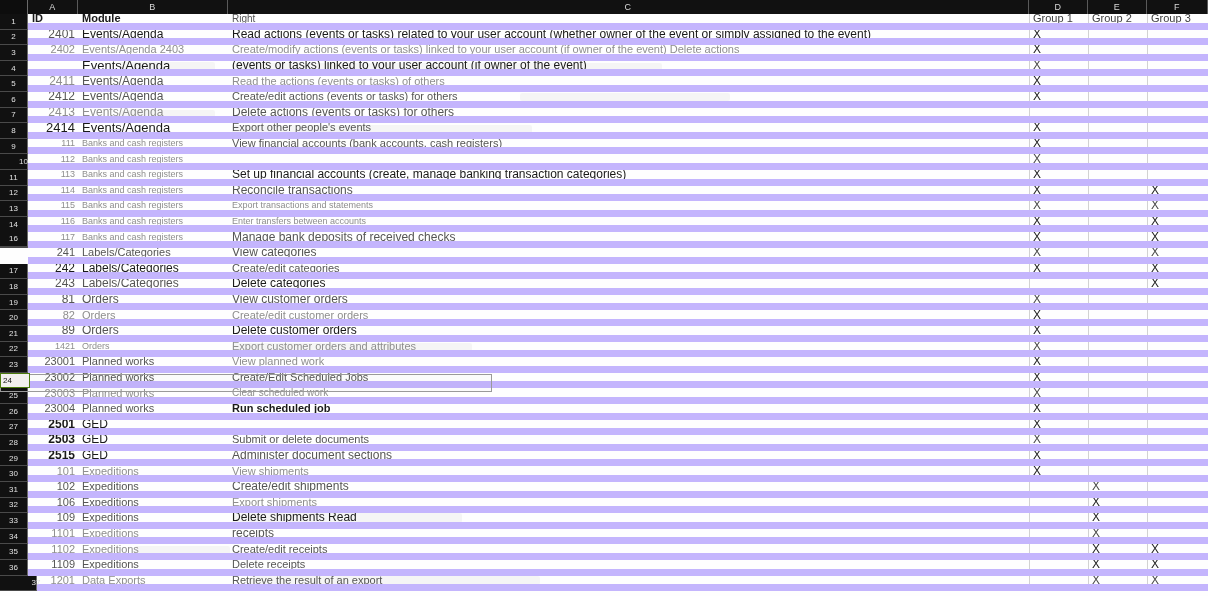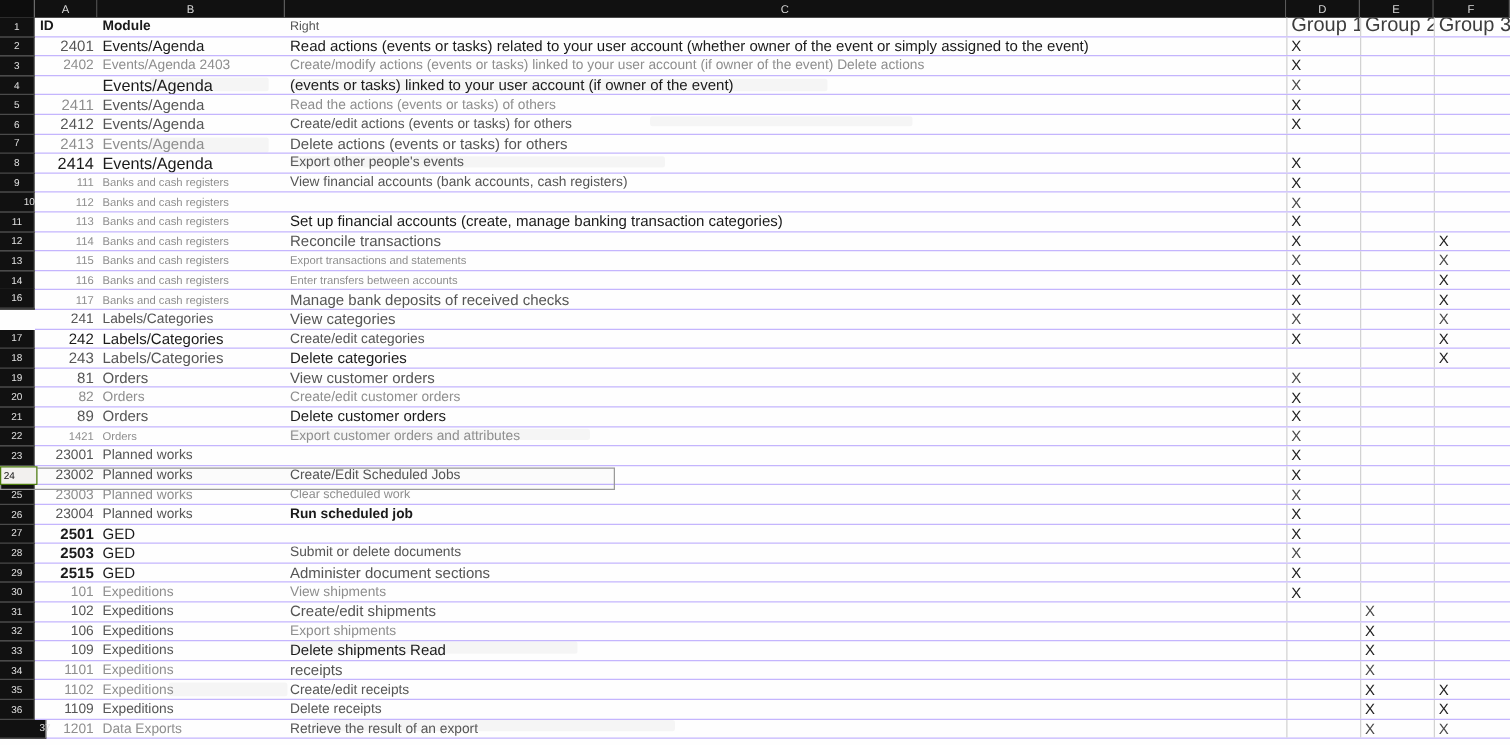--- a/index.html
+++ b/index.html
@@ -36,40 +36,40 @@
   .rowhead.sel{
     background:#f2f0ee;color:#111;
     border:1px solid #4d7c0f;
     left:0;width:30px;z-index:6;
     justify-content:flex-start;padding-left:2px;
   }
 
   
   .row{
     position:absolute;left:28px;width:1180px;
-    border-bottom:1px solid #c4b5fd;
+    border-bottom:7px solid #c4b5fd;
     box-sizing:border-box;
   }
   .cell{
     position:absolute;top:0;bottom:0;
     display:flex;align-items:center;
     box-sizing:border-box;
     overflow:hidden;white-space:nowrap;
   }
   .c-id   {left:0;   width:50px; justify-content:flex-end;padding-right:3px;}
   .c-mod  {left:50px;width:150px;justify-content:flex-start;padding-left:4px;}
   .c-right{left:200px;width:801px;justify-content:flex-start;padding-left:4px;}
   .c-g1   {left:1001px;width:59px;justify-content:flex-start;padding-left:3px;border-left:1px solid #d2d2d2;}
   .c-g2   {left:1060px;width:59px;justify-content:flex-start;padding-left:3px;border-left:1px solid #d2d2d2;}
   .c-g3   {left:1119px;width:61px;justify-content:flex-start;padding-left:3px;border-left:1px solid #d2d2d2;}
 
   .hdr .cell{font-size:11px;color:#1b1b1b;}
   .hdr .c-id{justify-content:flex-start;padding-left:4px;}
   .hdr .c-right{color:#4a4a4a;font-size:10px;}
-  .hdr .c-g1,.hdr .c-g2,.hdr .c-g3{font-size:16px;color:#3d3d3d;}
+  .hdr .c-g1,.hdr .c-g2,.hdr .c-g3{font-size:11px;color:#3d3d3d;}
 
   
   .t{display:block;}
   .w-dark  {color:#1a1a1a;}
   .w-mid   {color:#555;}
   .w-light {color:#8e8e8e;}
   .s-11{font-size:11px;} .s-12{font-size:12px;} .s-13{font-size:13px;}
   .s-10{font-size:10px;} .s-9{font-size:9px;}
   .bold{font-weight:bold;}
   .blur1{filter:blur(.22px);}
@@ -550,20 +550,23 @@
         <div class="cell c-g3">
           <span class="xmark soft"></span>
         </div>
       </div>
       <div class="row" style="top: 357.2px; height: 15.6px;">
         <div class="cell c-id">
           <span class="t w-mid s-11">23001</span>
         </div>
         <div class="cell c-mod">
           <span class="t w-mid s-11">Planned works</span>
+        </div>
+        <div class="cell c-right">
+          <span class="t w-light s-11 blur1">View planned work</span>
         </div>
         <div class="cell c-g1">
           <span class="xmark">X</span>
         </div>
         <div class="cell c-g2">
           <span class="xmark"></span>
         </div>
         <div class="cell c-g3">
           <span class="xmark"></span>
         </div>

